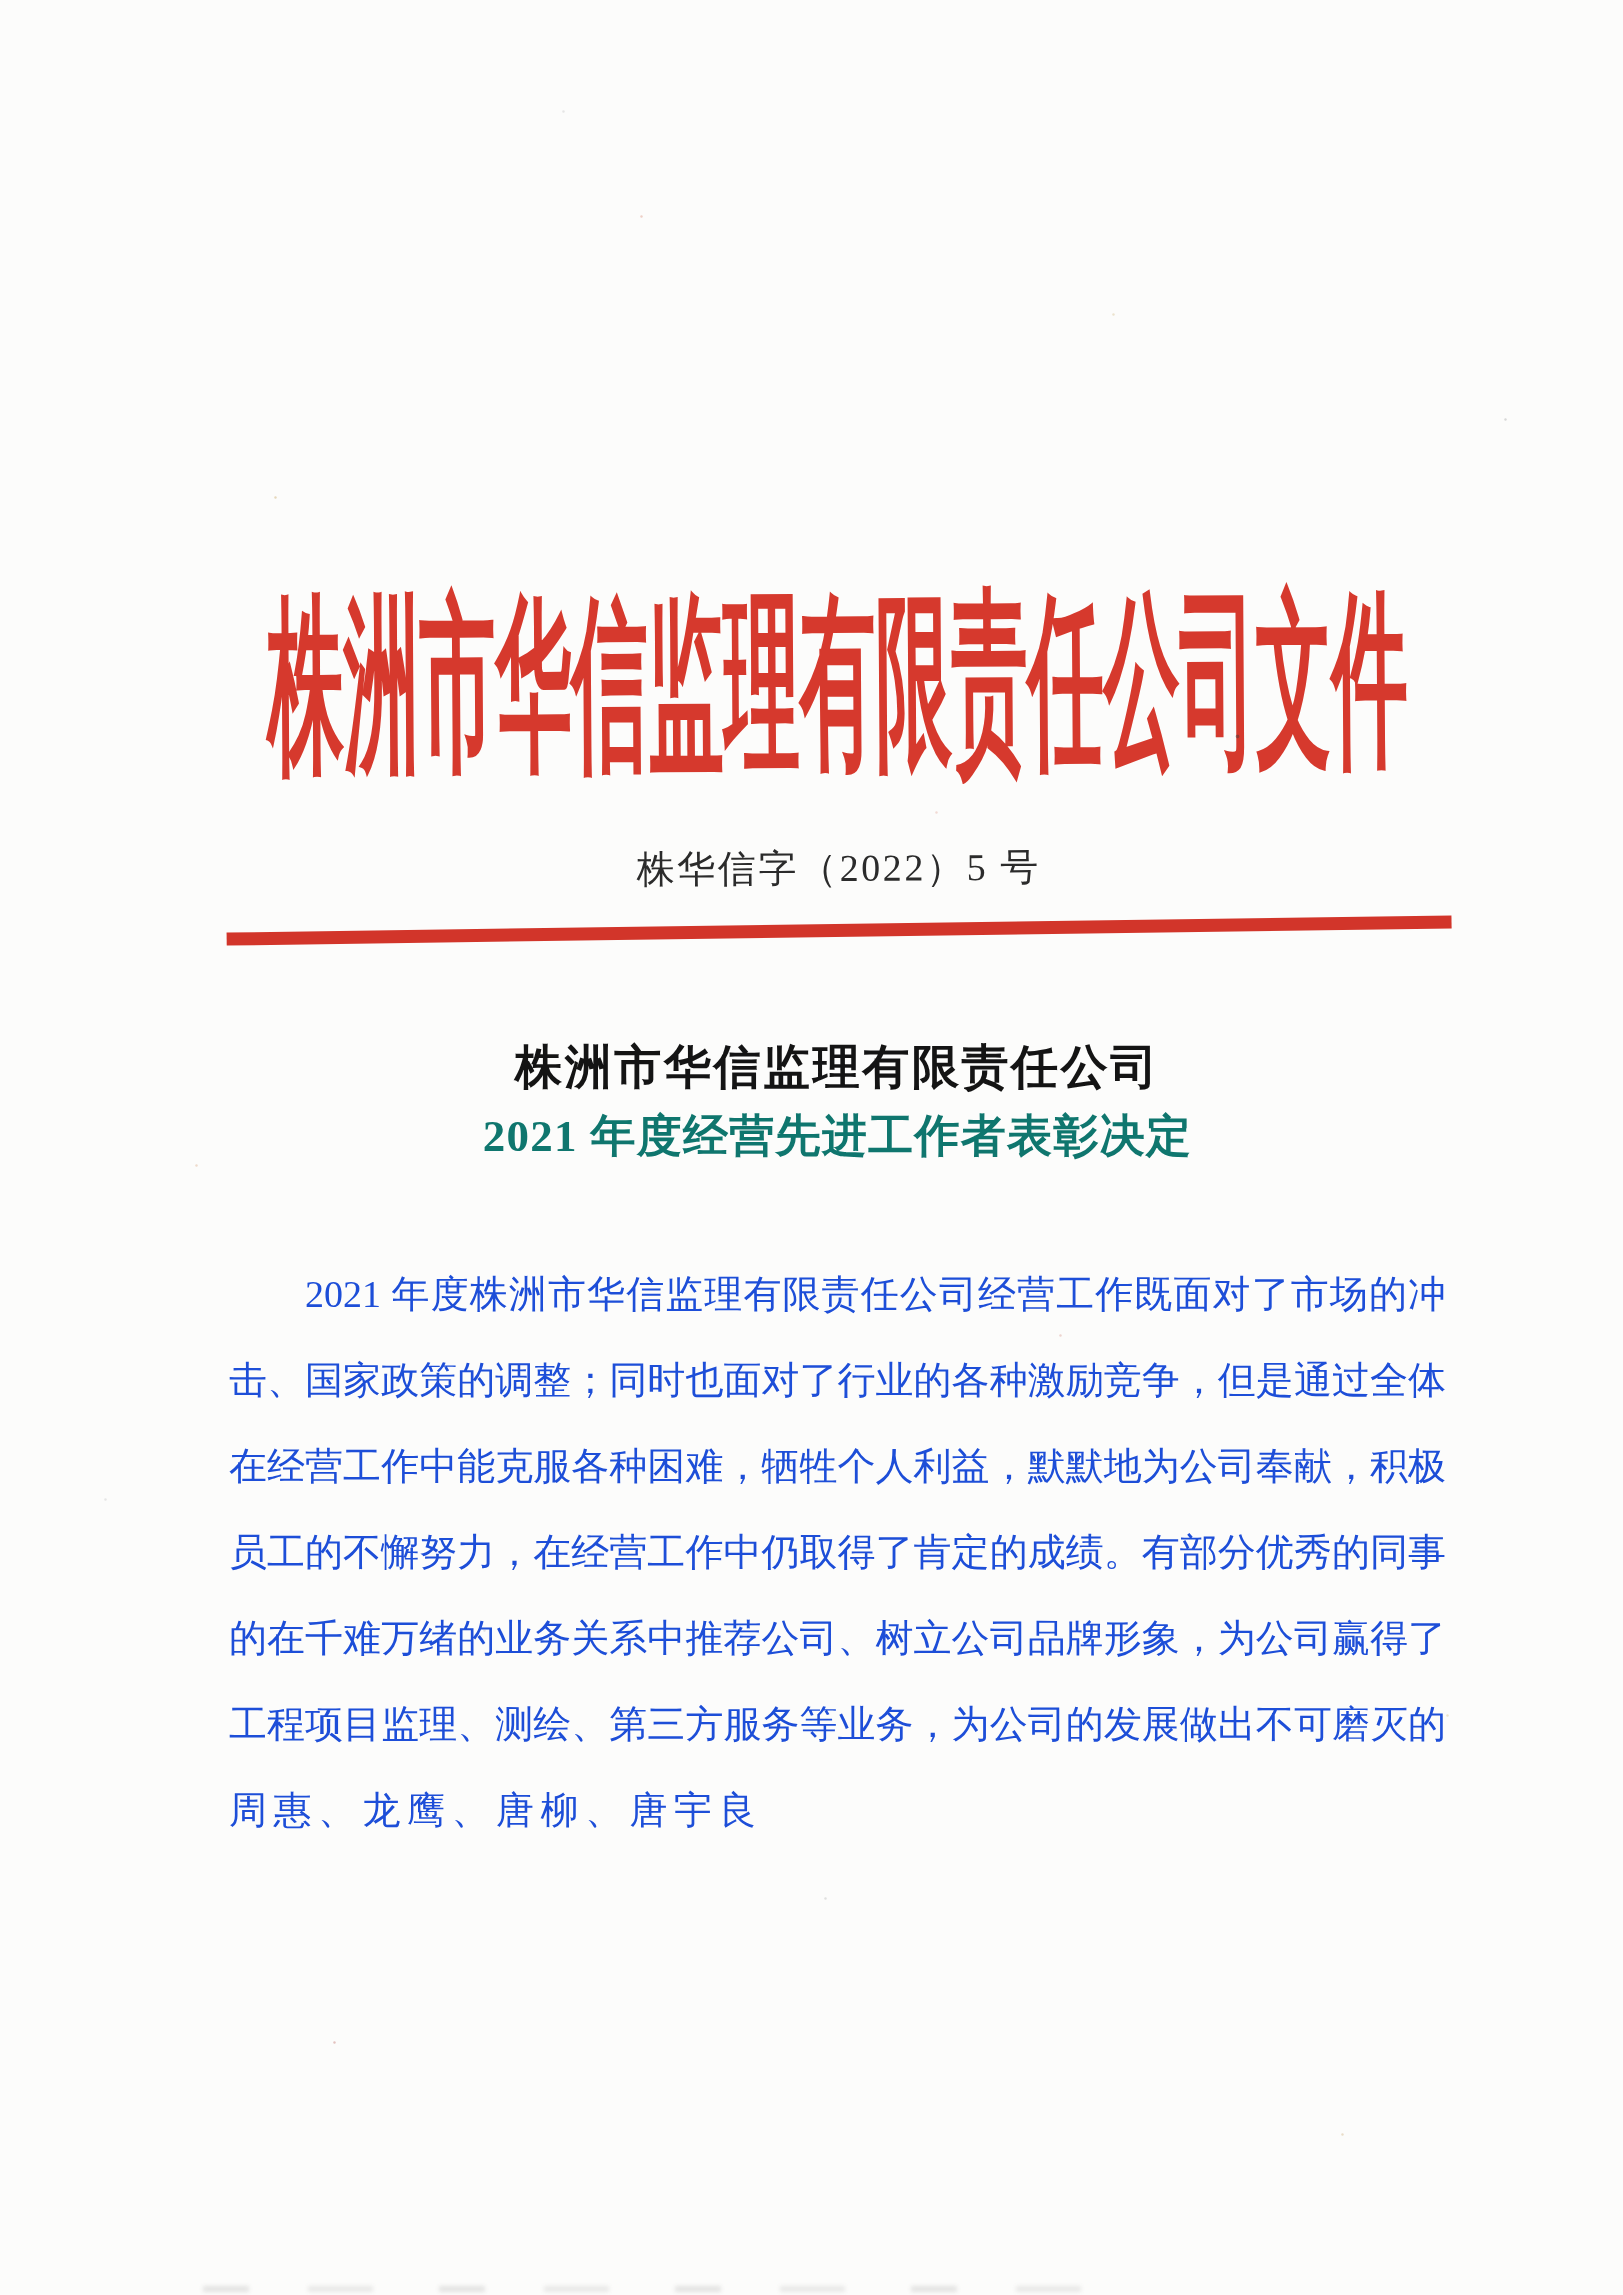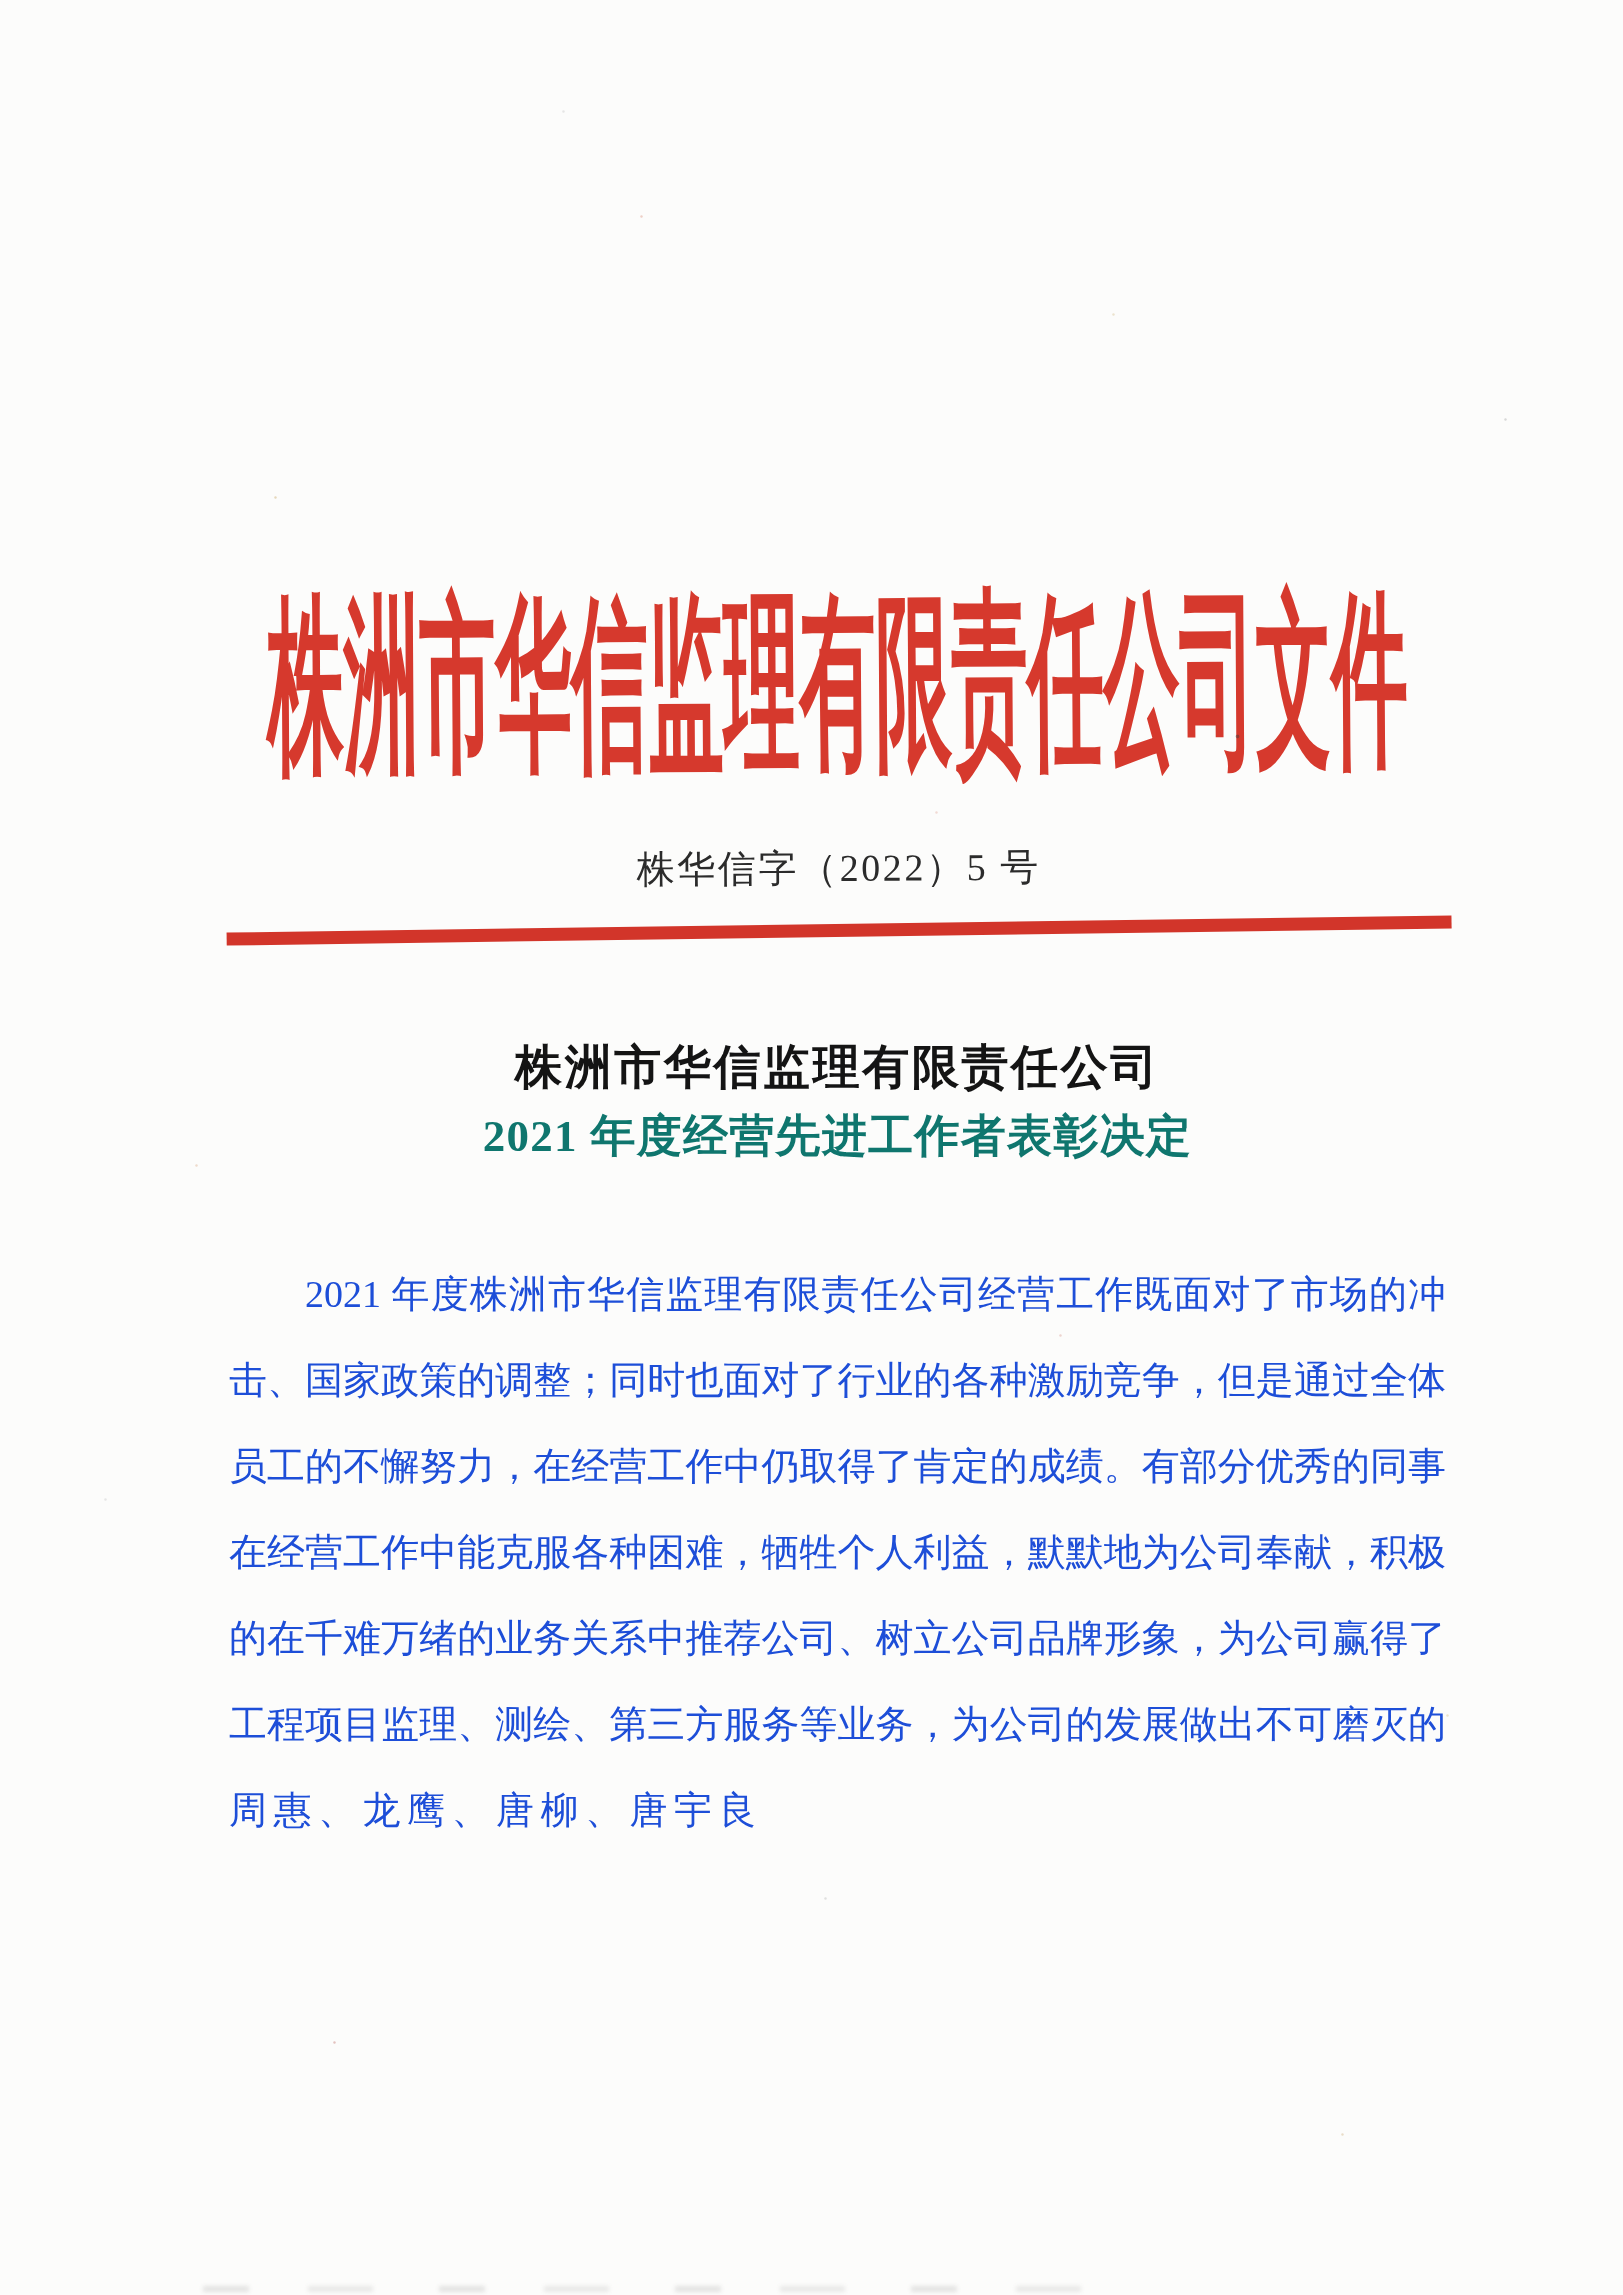--- a/index.html
+++ b/index.html
@@ -84,22 +84,22 @@
       <div class="doc-number">株华信字（2022）5 号</div>
       <div class="red-rule"></div>
     </div>
 
     <div class="doc-title-line1">株洲市华信监理有限责任公司</div>
     <div class="doc-title-line2">2021 年度经营先进工作者表彰决定</div>
 
     <div class="bodytext">
       <span class="line fill indent">2021 年度株洲市华信监理有限责任公司经营工作既面对了市场的冲</span>
       <span class="line fill">击、国家政策的调整；同时也面对了行业的各种激励竞争，但是通过全体</span>
+      <span class="line fill">在经营工作中能克服各种困难，牺牲个人利益，默默地为公司奉献，积极</span>
       <span class="line fill">员工的不懈努力，在经营工作中仍取得了肯定的成绩。有部分优秀的同事</span>
-      <span class="line fill">在经营工作中能克服各种困难，牺牲个人利益，默默地为公司奉献，积极</span>
       <span class="line fill">的在千难万绪的业务关系中推荐公司、树立公司品牌形象，为公司赢得了</span>
       <span class="line fill">工程项目监理、测绘、第三方服务等业务，为公司的发展做出不可磨灭的</span>
       <span class="line spaced">周惠、龙鹰、唐柳、唐宇良</span>
     </div>
 
   </div>
 
   <div class="speckles"></div>
   <div class="bottom-artifact"></div>
 </div>

